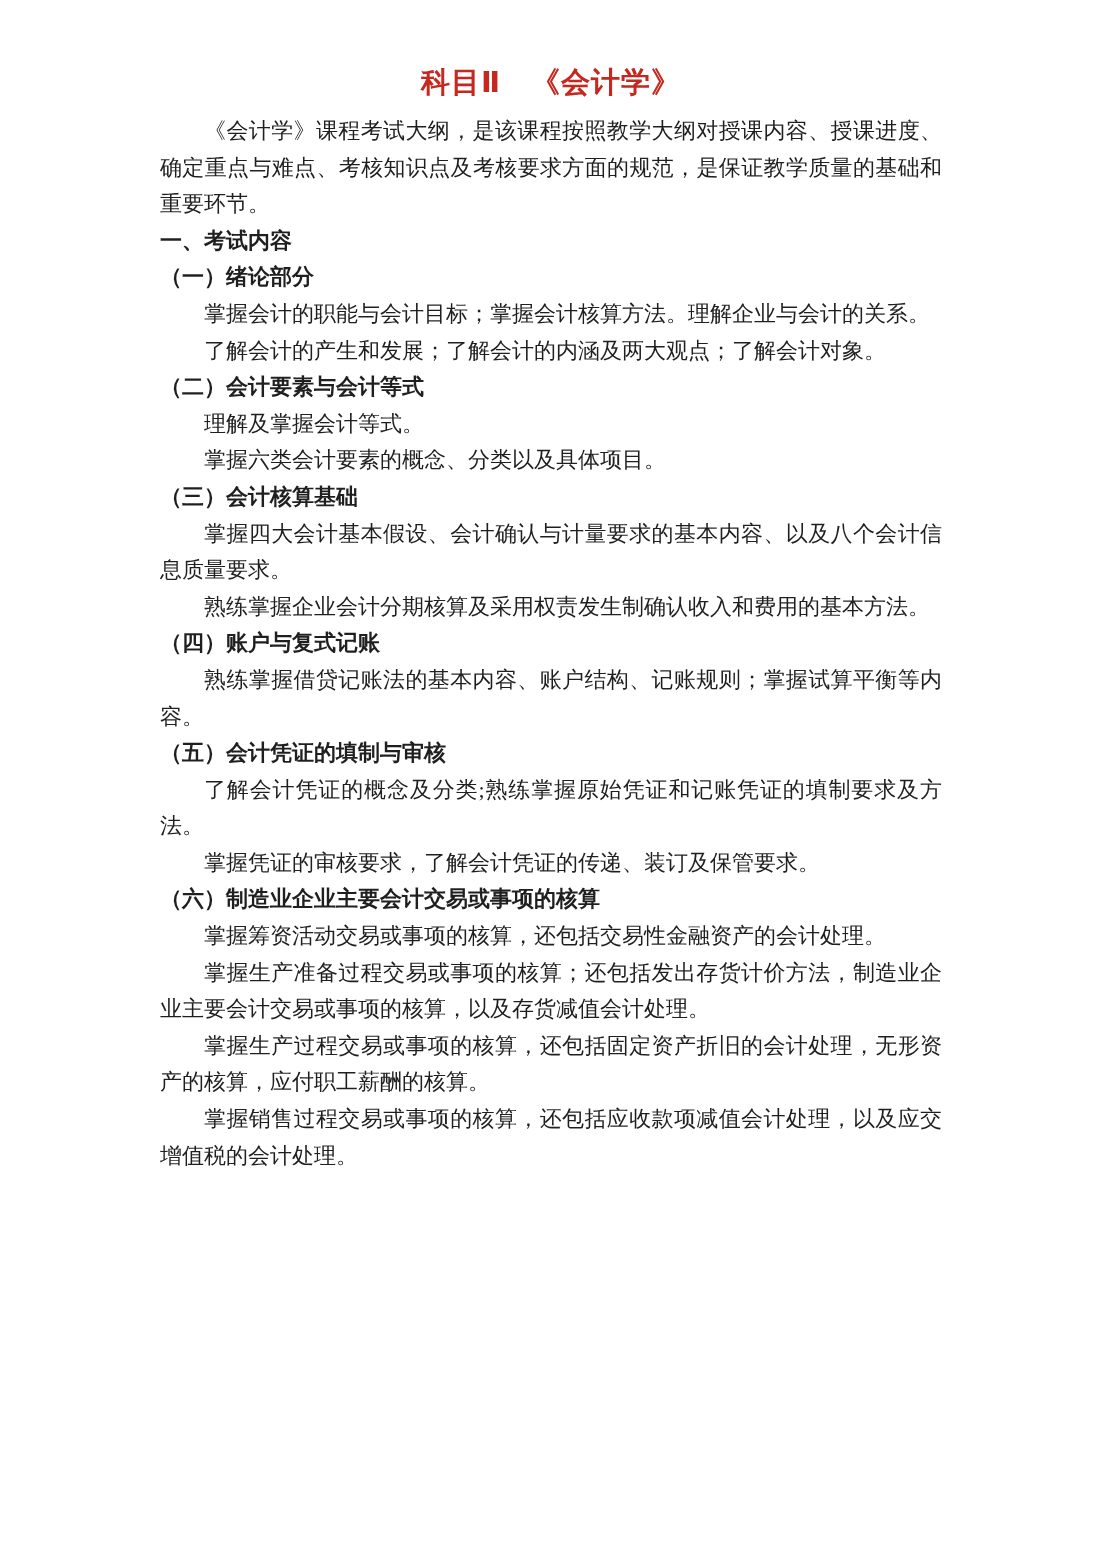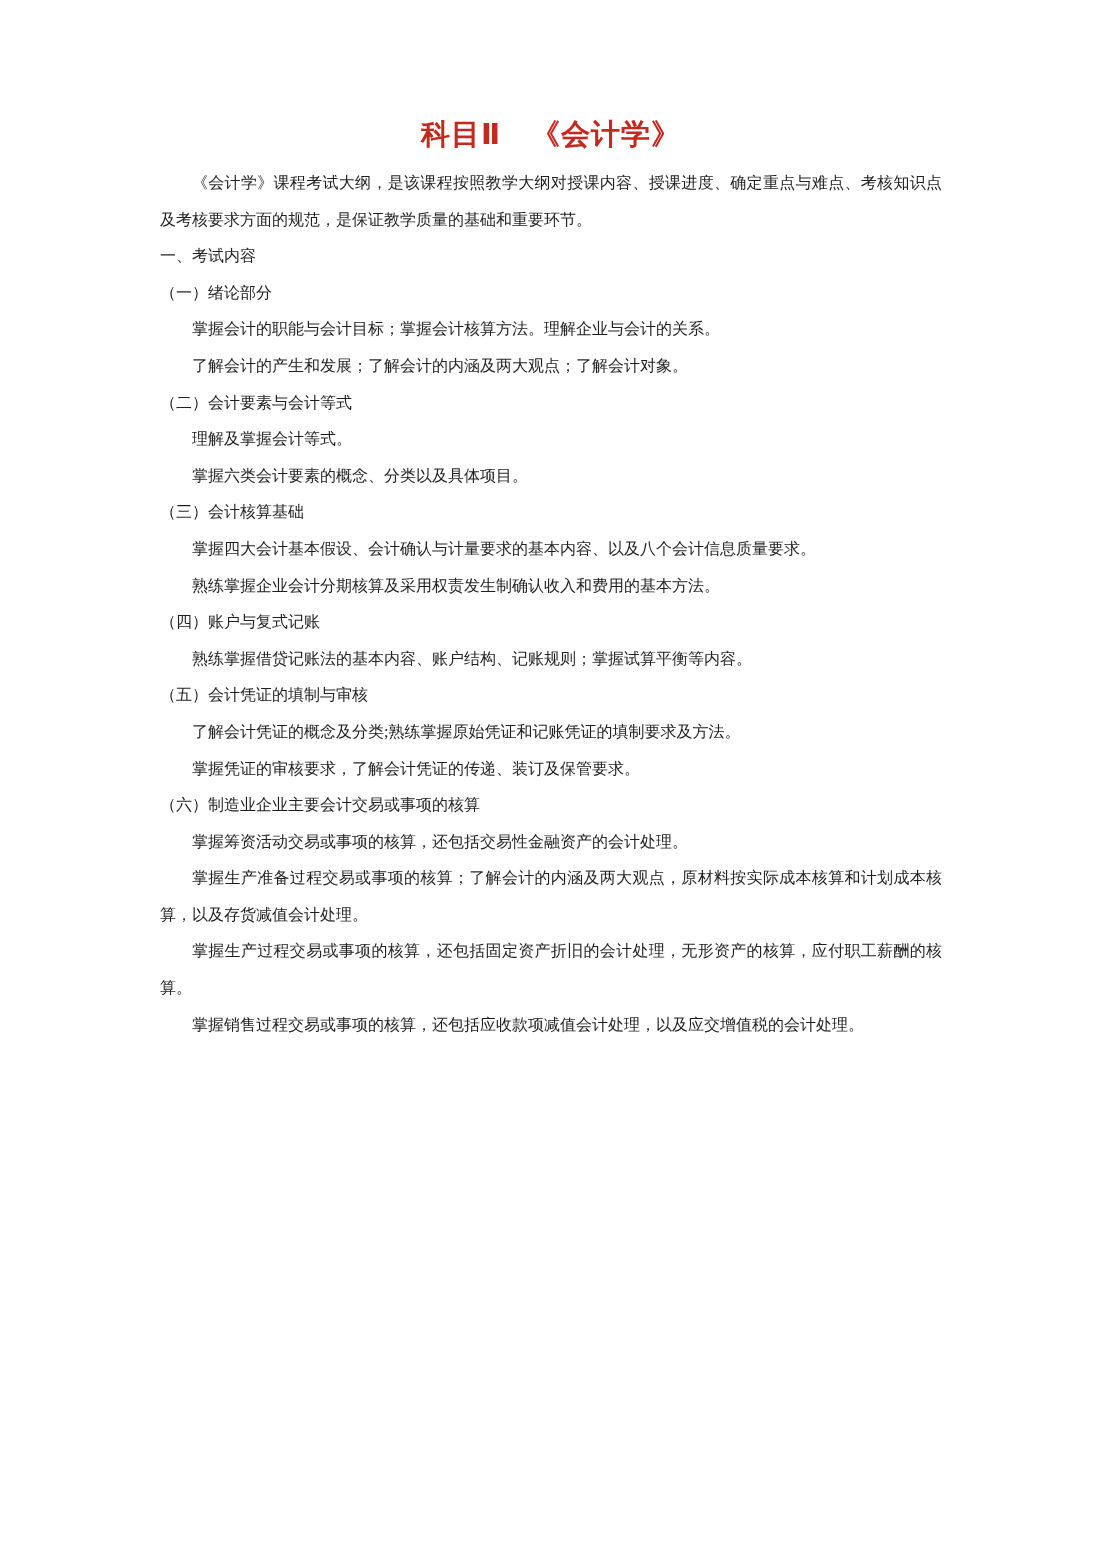--- a/index.html
+++ b/index.html
@@ -10,41 +10,41 @@
   .page {
     position: relative;
     width: 1102px;
     height: 1559px;
     background: #ffffff;
     overflow: hidden;
     color: #1f1f1f;
     font-family: "Liberation Serif", "DejaVu Serif", serif;
   }
   .doc-title {
-    padding-top: 114px;
+    padding-top: 62px;
     text-align: center;
     font-family: "Liberation Sans", "DejaVu Sans", sans-serif;
     font-weight: bold;
     font-size: 29px;
     line-height: 40px;
     letter-spacing: 1px;
   }
   .content {
     margin: 11px auto 0 auto;
     width: 782px;
-    font-size: 16px;
+    font-size: 22px;
     line-height: 36.6px;
     text-align: justify;
   }
   .paragraph {
     text-indent: 2em;
   }
   .heading1, .heading2 {
     font-family: "Liberation Sans", "DejaVu Sans", sans-serif;
-    font-weight: normal;
+    font-weight: bold;
     text-indent: 0;
   }
 </style>
 </head>
 <body>
 
 <div class="page">
   <div class="doc-title" style="color: rgb(197, 40, 31);">科目Ⅱ　《会计学》</div>
   <div class="content">
       <div class="paragraph">《会计学》课程考试大纲，是该课程按照教学大纲对授课内容、授课进度、确定重点与难点、考核知识点及考核要求方面的规范，是保证教学质量的基础和重要环节。</div>
@@ -58,17 +58,17 @@
       <div class="heading2">（三）会计核算基础</div>
       <div class="paragraph">掌握四大会计基本假设、会计确认与计量要求的基本内容、以及八个会计信息质量要求。</div>
       <div class="paragraph">熟练掌握企业会计分期核算及采用权责发生制确认收入和费用的基本方法。</div>
       <div class="heading2">（四）账户与复式记账</div>
       <div class="paragraph">熟练掌握借贷记账法的基本内容、账户结构、记账规则；掌握试算平衡等内容。</div>
       <div class="heading2">（五）会计凭证的填制与审核</div>
       <div class="paragraph">了解会计凭证的概念及分类;熟练掌握原始凭证和记账凭证的填制要求及方法。</div>
       <div class="paragraph">掌握凭证的审核要求，了解会计凭证的传递、装订及保管要求。</div>
       <div class="heading2">（六）制造业企业主要会计交易或事项的核算</div>
       <div class="paragraph">掌握筹资活动交易或事项的核算，还包括交易性金融资产的会计处理。</div>
-      <div class="paragraph">掌握生产准备过程交易或事项的核算；了解会计的内涵及两大观点，原材料按实际成本核算和计划成本核算，以及存货减值会计处理。</div>
+      <div class="paragraph">掌握生产准备过程交易或事项的核算；还包括发出存货计价方法，制造业企业主要会计交易或事项的核算，以及存货减值会计处理。</div>
       <div class="paragraph">掌握生产过程交易或事项的核算，还包括固定资产折旧的会计处理，无形资产的核算，应付职工薪酬的核算。</div>
       <div class="paragraph">掌握销售过程交易或事项的核算，还包括应收款项减值会计处理，以及应交增值税的会计处理。</div>
     </div>
 </div>
 
 </body></html>

